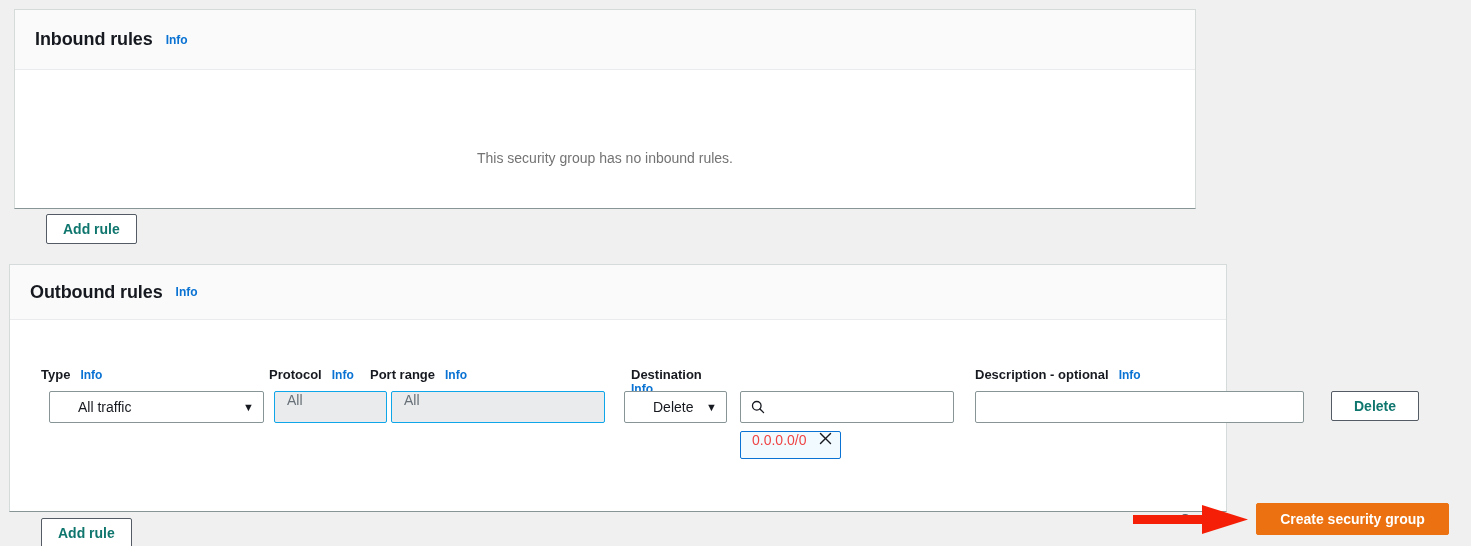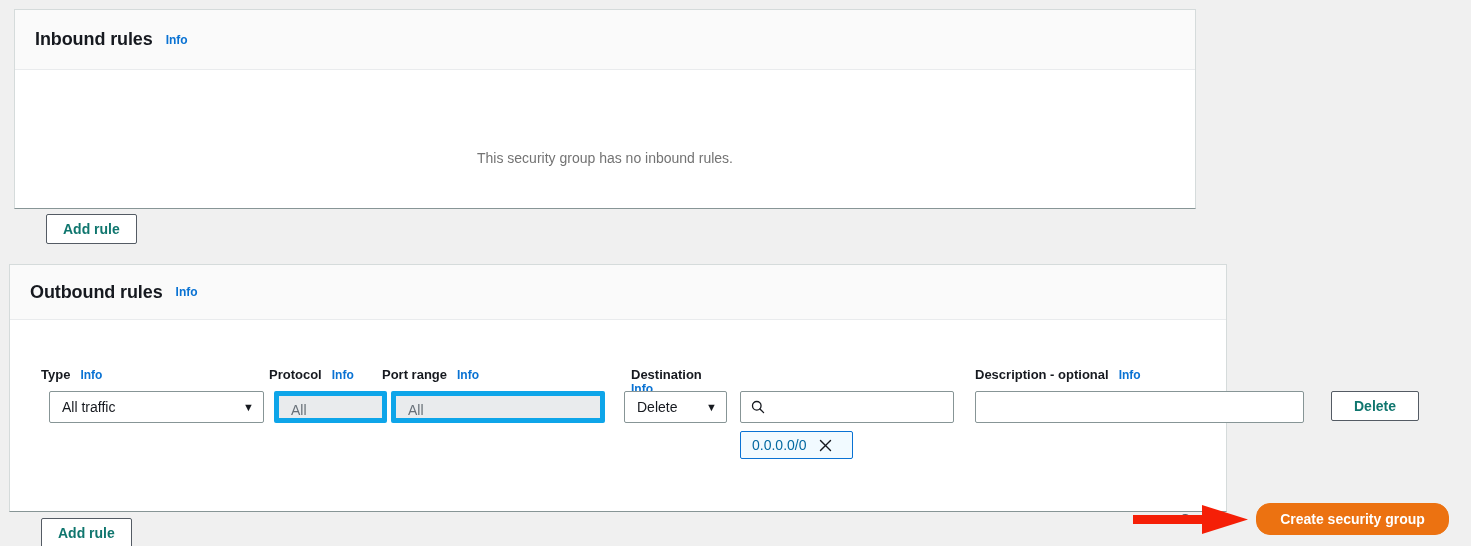--- a/index.html
+++ b/index.html
@@ -136,41 +136,41 @@
     font-family: "Liberation Sans", sans-serif;
     font-size: 14px;
   }
 
   .select {
     background: #ffffff;
     border: 1px solid #879596;
     color: #16191f;
     display: flex;
     align-items: center;
-    padding: 0 9px 0 12px;
+    padding: 0 9px 0 28px;
     cursor: pointer;
   }
   .select .sel-value {
     flex: 1;
     white-space: nowrap;
     overflow: hidden;
   }
   .caret {
     font-size: 11px;
     color: #16191f;
     line-height: 1;
     margin-left: 8px;
   }
 
   .input-disabled {
     background: #e9ebed;
-    border: 5px solid #0ea5e9;
+    border: 1px solid #0ea5e9;
     color: #687078;
     display: flex;
-    align-items: flex-end;
+    align-items: flex-start;
     padding: 0 12px;
   }
 
   .input-text {
     background: #ffffff;
     border: 1px solid #879596;
     display: flex;
     align-items: center;
     padding: 0 10px;
   }
@@ -183,24 +183,24 @@
   }
 
   .token {
     position: absolute;
     box-sizing: border-box;
     background: #f1faff;
     border: 1px solid #0972d3;
     border-radius: 2px;
     height: 28px;
     display: flex;
-    align-items: center;
-    padding: 0 20px 0 11px;
-    font-size: 14px;
-    color: #0369a1;
+    align-items: flex-start;
+    padding: 0 8px 0 11px;
+    font-size: 14px;
+    color: #ef4444;
   }
   .token .token-label { white-space: nowrap; }
   .token .token-dismiss {
     margin-left: 12px;
     width: 13px;
     height: 13px;
     display: block;
     cursor: pointer;
     flex: none;
   }
@@ -216,21 +216,21 @@
     cursor: pointer;
   }
   #create-button {
     position: absolute;
     left: 1256px;
     top: 503px;
     width: 193px;
     height: 32px;
     background: #ec7211;
     border: 1px solid #ec7211;
-    border-radius: 14px;
+    border-radius: 2px;
     color: #ffffff;
     font-family: "Liberation Sans", sans-serif;
     font-size: 14px;
     font-weight: bold;
     cursor: pointer;
     box-sizing: border-box;
   }
 
   
   #annotation-arrow {
@@ -274,21 +274,21 @@
     </div>
 
     <div class="field-label" style="left:259px; top:47px;">
       <span>Protocol</span>
       <a class="info-link sm">Info</a>
     </div>
     <div class="ctrl input-disabled" style="left:264px; top:71px; width:113px;">
       <span>All</span>
     </div>
 
-    <div class="field-label" style="left:372px; top:47px;">
+    <div class="field-label" style="left:360px; top:47px;">
       <span>Port range</span>
       <a class="info-link sm">Info</a>
     </div>
     <div class="ctrl input-disabled" style="left:381px; top:71px; width:214px;">
       <span>All</span>
     </div>
 
     <div class="field-label" style="left:611px; top:47px;flex-direction:column;">
       <span>Destination</span>
       <a class="info-link sm">Info</a>

